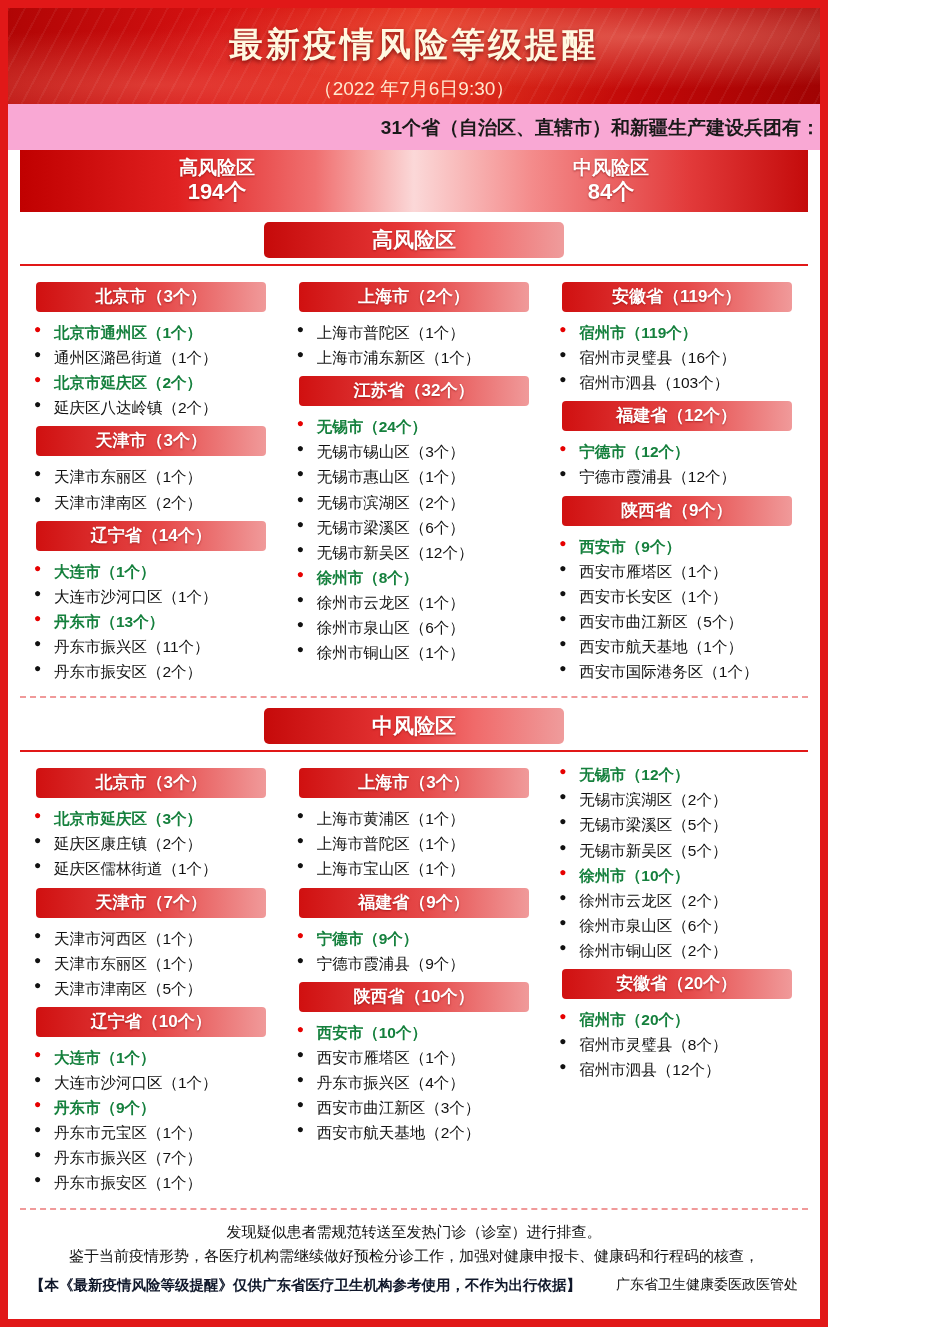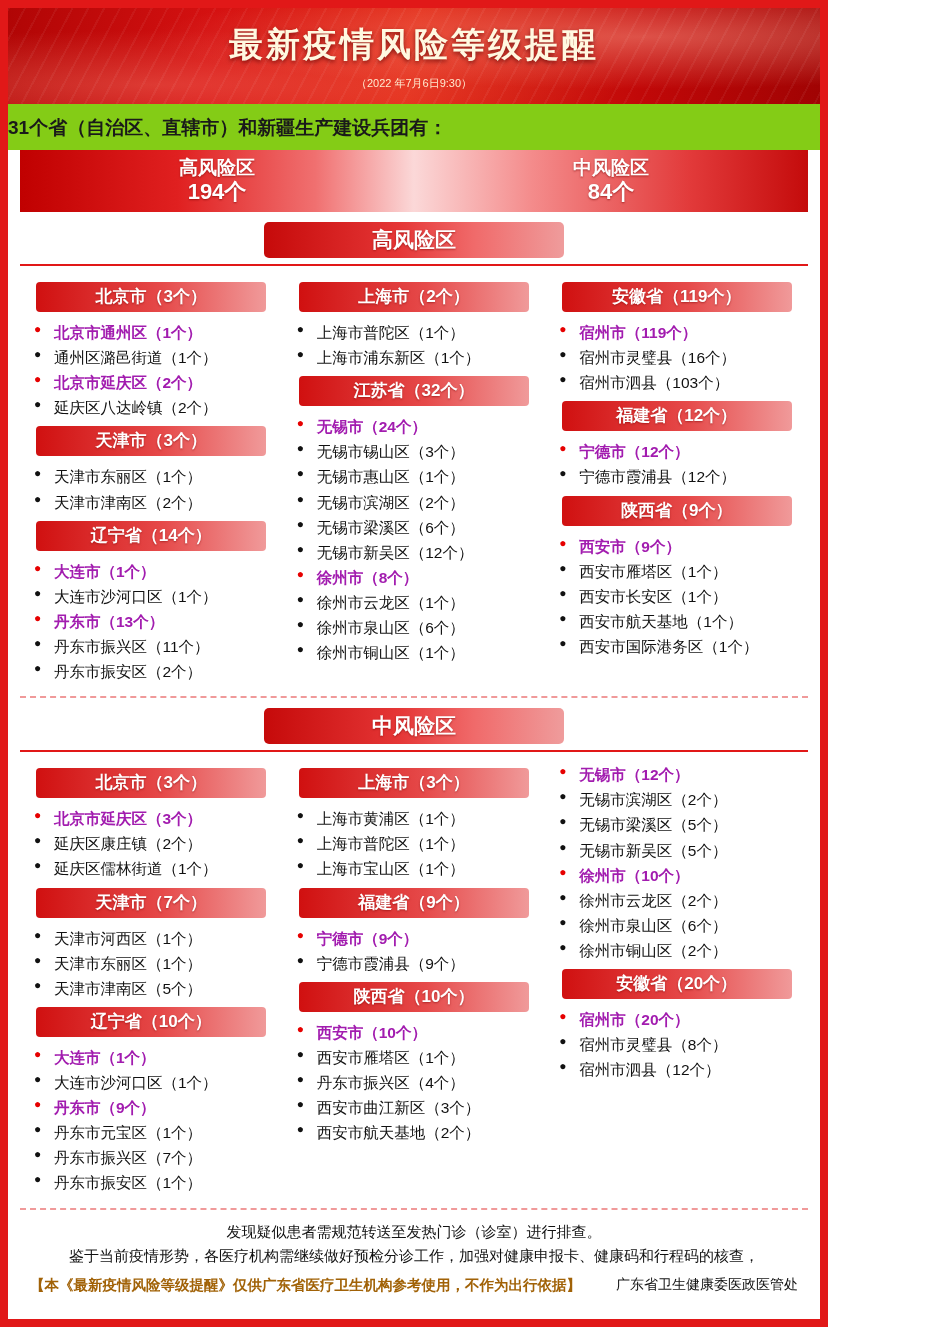--- a/index.html
+++ b/index.html
@@ -49,33 +49,33 @@
     letter-spacing: 3px;
     padding-top: 14px;
     font-family: "DejaVu Serif", "Liberation Serif", serif;
     text-shadow: 0 2px 4px rgba(90,0,0,0.7);
     position: relative;
     z-index: 2;
   }
   .header-date {
     text-align: center;
     color: #ffe9cf;
-    font-size: 11px;
+    font-size: 19px;
     padding-top: 8px;
     position: relative;
     z-index: 2;
   }
   
   .summary {
-    text-align: left;
+    text-align: right;
     font-size: 19px;
     font-weight: bold;
     color: #1a1a1a;
     padding: 11px 0 9px 0;
-    background: #84cc16;
+    background: #f9a8d4;
   }
   
   .stat-row {
     display: flex;
     height: 62px;
     margin: 0 12px;
   }
   .stat {
     flex: 1;
     color: #fff;
@@ -149,21 +149,21 @@
   }
   .item::before {
     content: "\25CF";
     position: absolute;
     left: 6px;
     top: 0;
     font-size: 12px;
     color: #111;
   }
   .item.city {
-    color: #a21caf;
+    color: #15803d;
     font-weight: bold;
   }
   .item.city::before {
     color: #e60000;
   }
   .divider {
     border-top: 2px dashed #f09a9a;
     margin: 8px 12px 0 12px;
   }
   
@@ -177,21 +177,21 @@
     line-height: 1.6;
     color: #111;
   }
   .footer-bottom {
     display: flex;
     align-items: center;
     justify-content: space-between;
     padding: 8px 10px 0 10px;
   }
   .footer-warn {
-    color: #a16207;
+    color: #0f172a;
     font-size: 14.5px;
     font-weight: bold;
   }
   .footer-org {
     font-size: 14px;
     color: #111;
   }
 </style>
 </head>
 <body>
@@ -258,20 +258,21 @@
           <div class="item city">宿州市（119个）</div>
           <div class="item">宿州市灵璧县（16个）</div>
           <div class="item">宿州市泗县（103个）</div>
           <div class="prov-head">福建省（12个）</div>
           <div class="item city">宁德市（12个）</div>
           <div class="item">宁德市霞浦县（12个）</div>
           <div class="prov-head">陕西省（9个）</div>
           <div class="item city">西安市（9个）</div>
           <div class="item">西安市雁塔区（1个）</div>
           <div class="item">西安市长安区（1个）</div>
+          <div class="item">西安市曲江新区（5个）</div>
           <div class="item">西安市航天基地（1个）</div>
           <div class="item">西安市国际港务区（1个）</div>
         </div>
     </div>
   </div>
 
   <div class="divider"></div>
 
   <div class="section">
     <div class="band-wrap">

